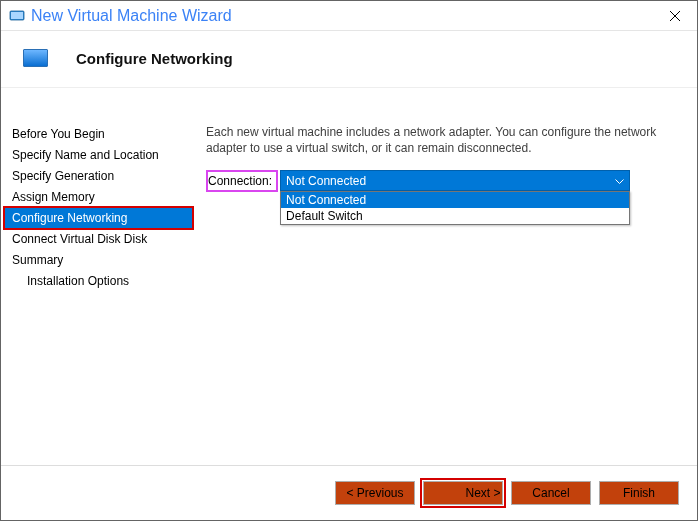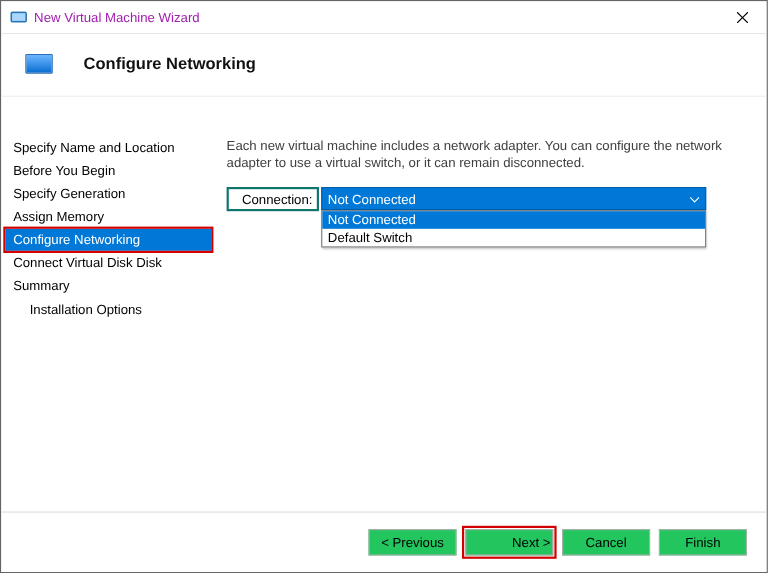--- a/index.html
+++ b/index.html
@@ -16,21 +16,21 @@
     overflow: hidden;
   }
   .titlebar {
     height: 30px;
     display: flex;
     align-items: center;
     padding: 0 0 0 8px;
     border-bottom: 1px solid #e5e5e5;
   }
   .titlebar-icon { width: 16px; height: 16px; margin-right: 6px; flex: 0 0 auto; }
-  .titlebar-title { flex: 1 1 auto; font-size: 12px; color: #a21caf; }
+  .titlebar-title { flex: 1 1 auto; font-size: 16px; color: #3b82f6; }
   .titlebar-close {
     width: 45px; height: 29px; display: flex; align-items: center; justify-content: center;
     cursor: pointer;
   }
   .titlebar-close svg { width: 10px; height: 10px; }
   .header {
     display: flex;
     align-items: center;
     padding: 18px 16px 20px 22px;
     border-bottom: 1px solid #eee;
@@ -71,23 +71,23 @@
     padding: 28px 20px 0 10px;
     position: relative;
   }
   .desc { font-size: 12px; color: #404040; line-height: 1.35; margin-bottom: 14px; max-width: 470px; }
   .conn-row {
     display: flex;
     align-items: flex-start;
   }
   .conn-label {
     font-size: 12px;
-    padding: 2px 4px 2px 12px;
+    padding: 2px 4px 2px 0;
     margin-right: 2px;
-    border: 2px solid #0f766e;
+    border: 2px solid #d946ef;
   }
   .conn-field {
     position: relative;
     flex: 0 0 350px;
     width: 350px;
   }
   .select-box {
     height: 21px;
     background: #0078d7;
     color: #fff;
@@ -124,21 +124,21 @@
     border-top: 1px solid #ddd;
     display: flex;
     align-items: center;
     justify-content: flex-end;
     padding: 0 18px 0 0;
     gap: 8px;
   }
   .btn {
     width: 80px;
     height: 24px;
-    background: #22c55e;
+    background: #c2410c;
     border: 1px solid #adadad;
     font-size: 12px;
     font-family: inherit;
     cursor: pointer;
     padding: 0;
   }
   .btn.highlight { outline: 2px solid #d40000; outline-offset: 1px; padding-left: 40px; }
 </style>
 </head>
 <body>
@@ -159,22 +159,22 @@
   </div>
 </div>
 
 <div class="header">
   <div class="header-icon"></div>
   <div class="header-title">Configure Networking</div>
 </div>
 
 <div class="body">
   <div class="sidebar" id="sidebar">
+      <div class="side-item">Before You Begin</div>
       <div class="side-item">Specify Name and Location</div>
-      <div class="side-item">Before You Begin</div>
       <div class="side-item">Specify Generation</div>
       <div class="side-item">Assign Memory</div>
       <div class="side-item selected highlight">Configure Networking</div>
       <div class="side-item">Connect Virtual Disk Disk</div>
       <div class="side-item">Summary</div>
       <div class="side-item indent">Installation Options</div>
     </div>
 
   <div class="content">
     <div class="desc">Each new virtual machine includes a network adapter. You can configure the network adapter to use a virtual switch, or it can remain disconnected.</div>

